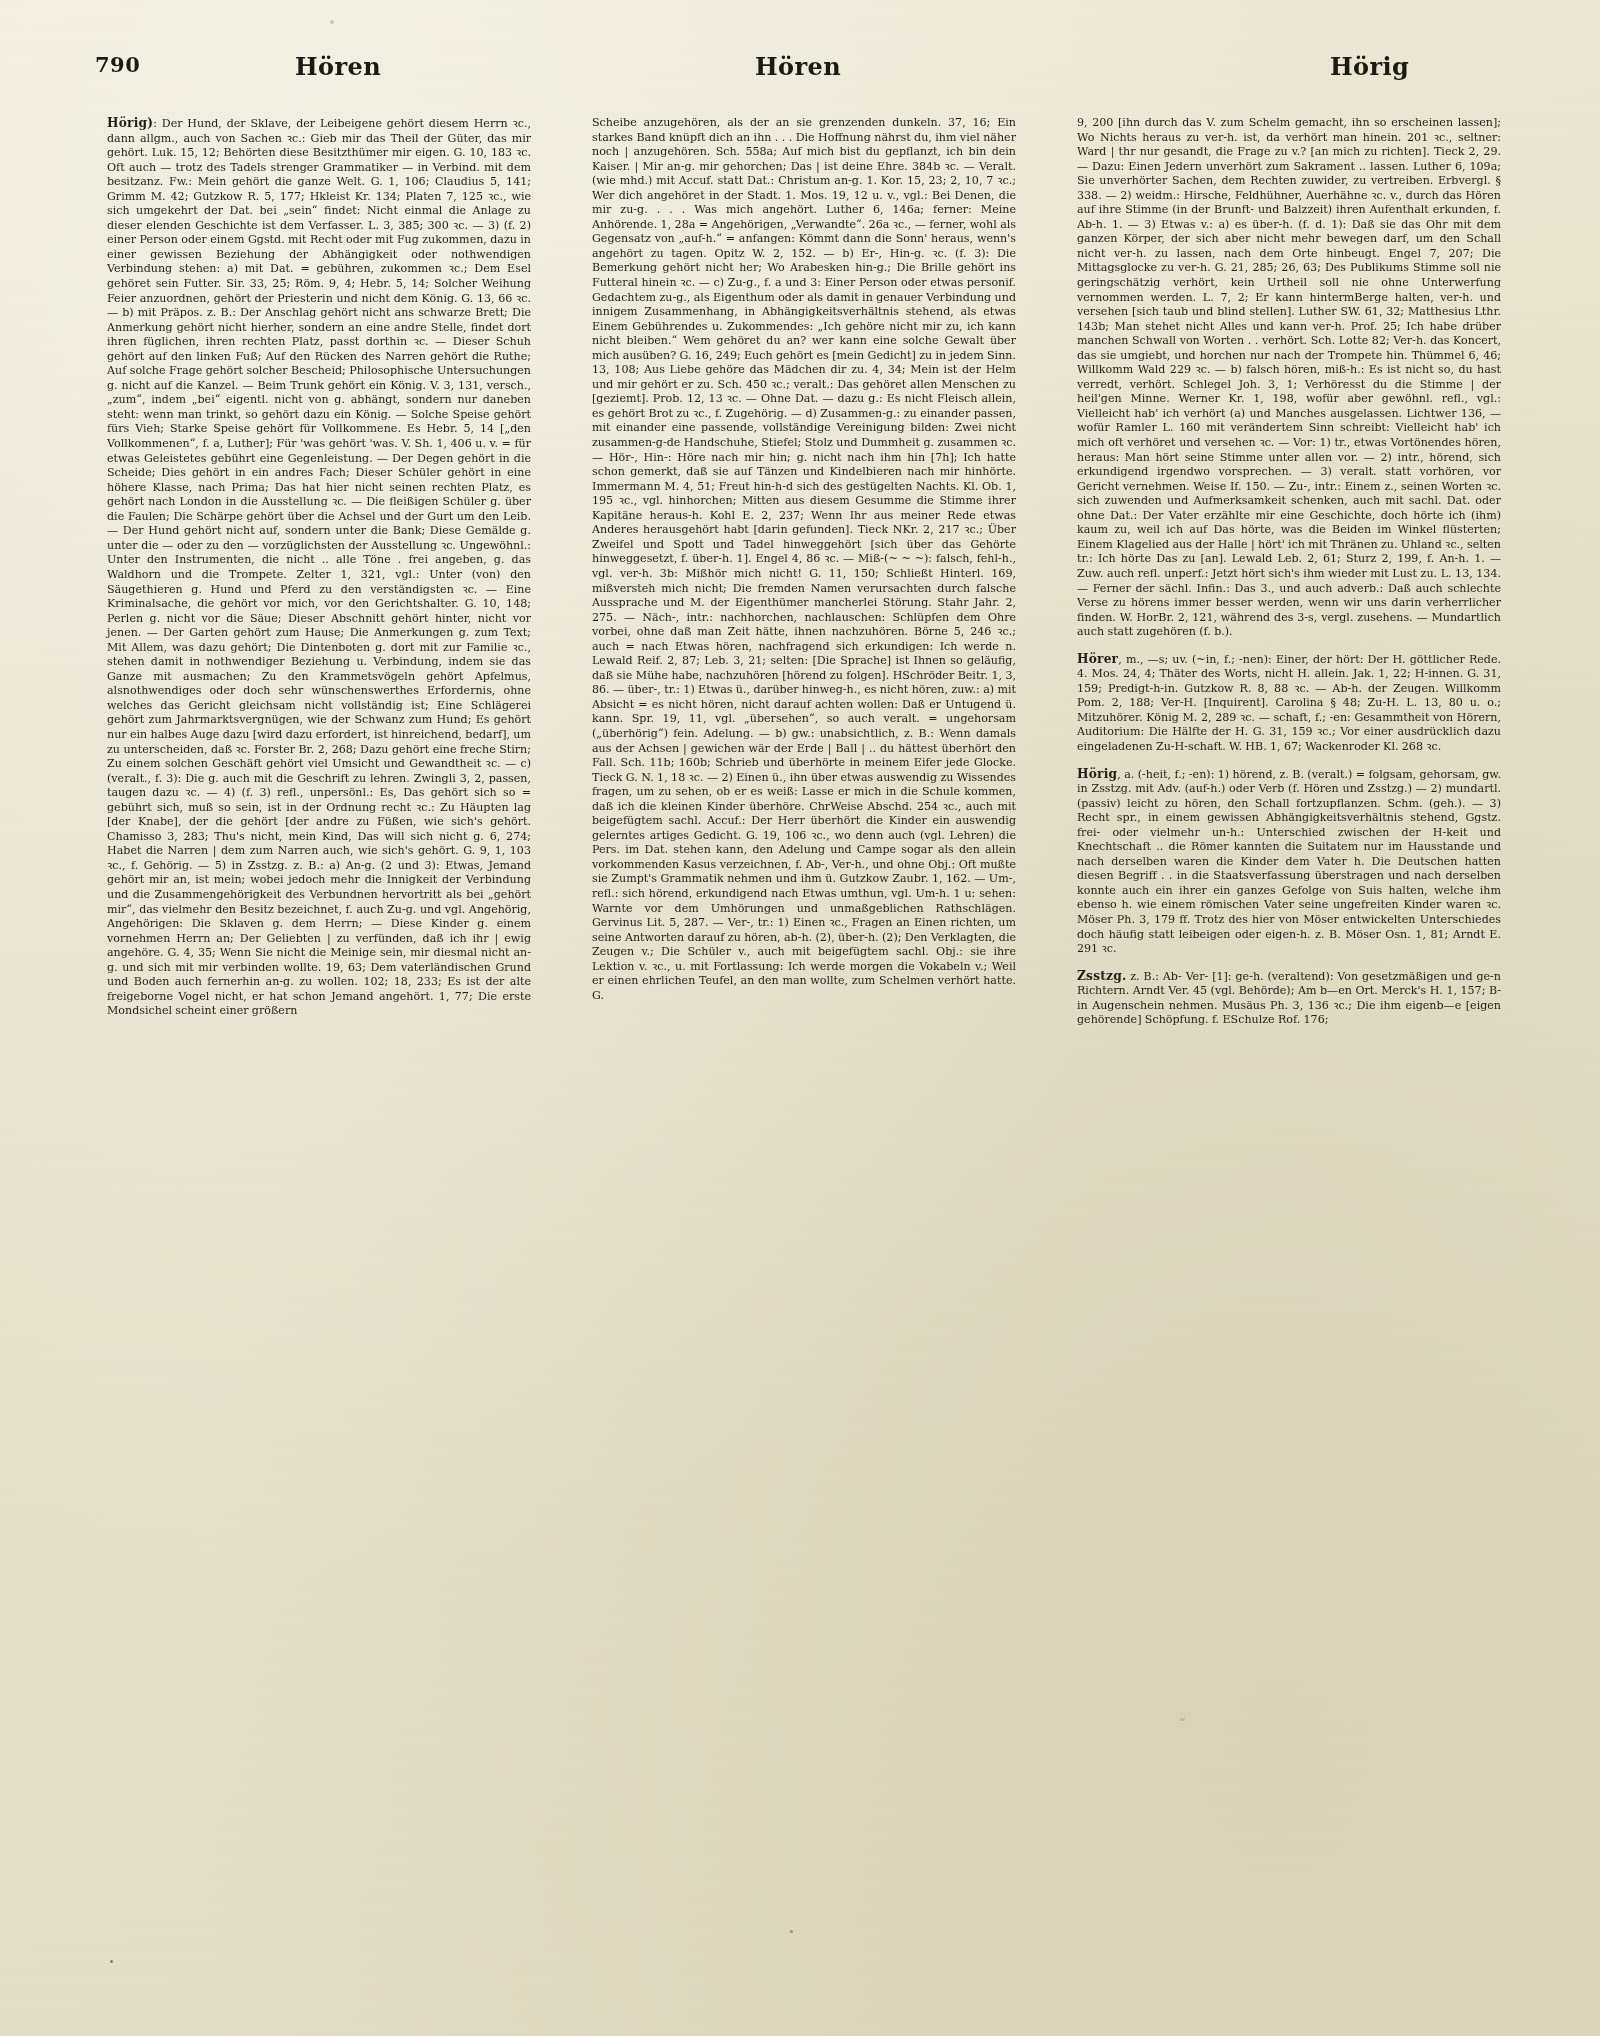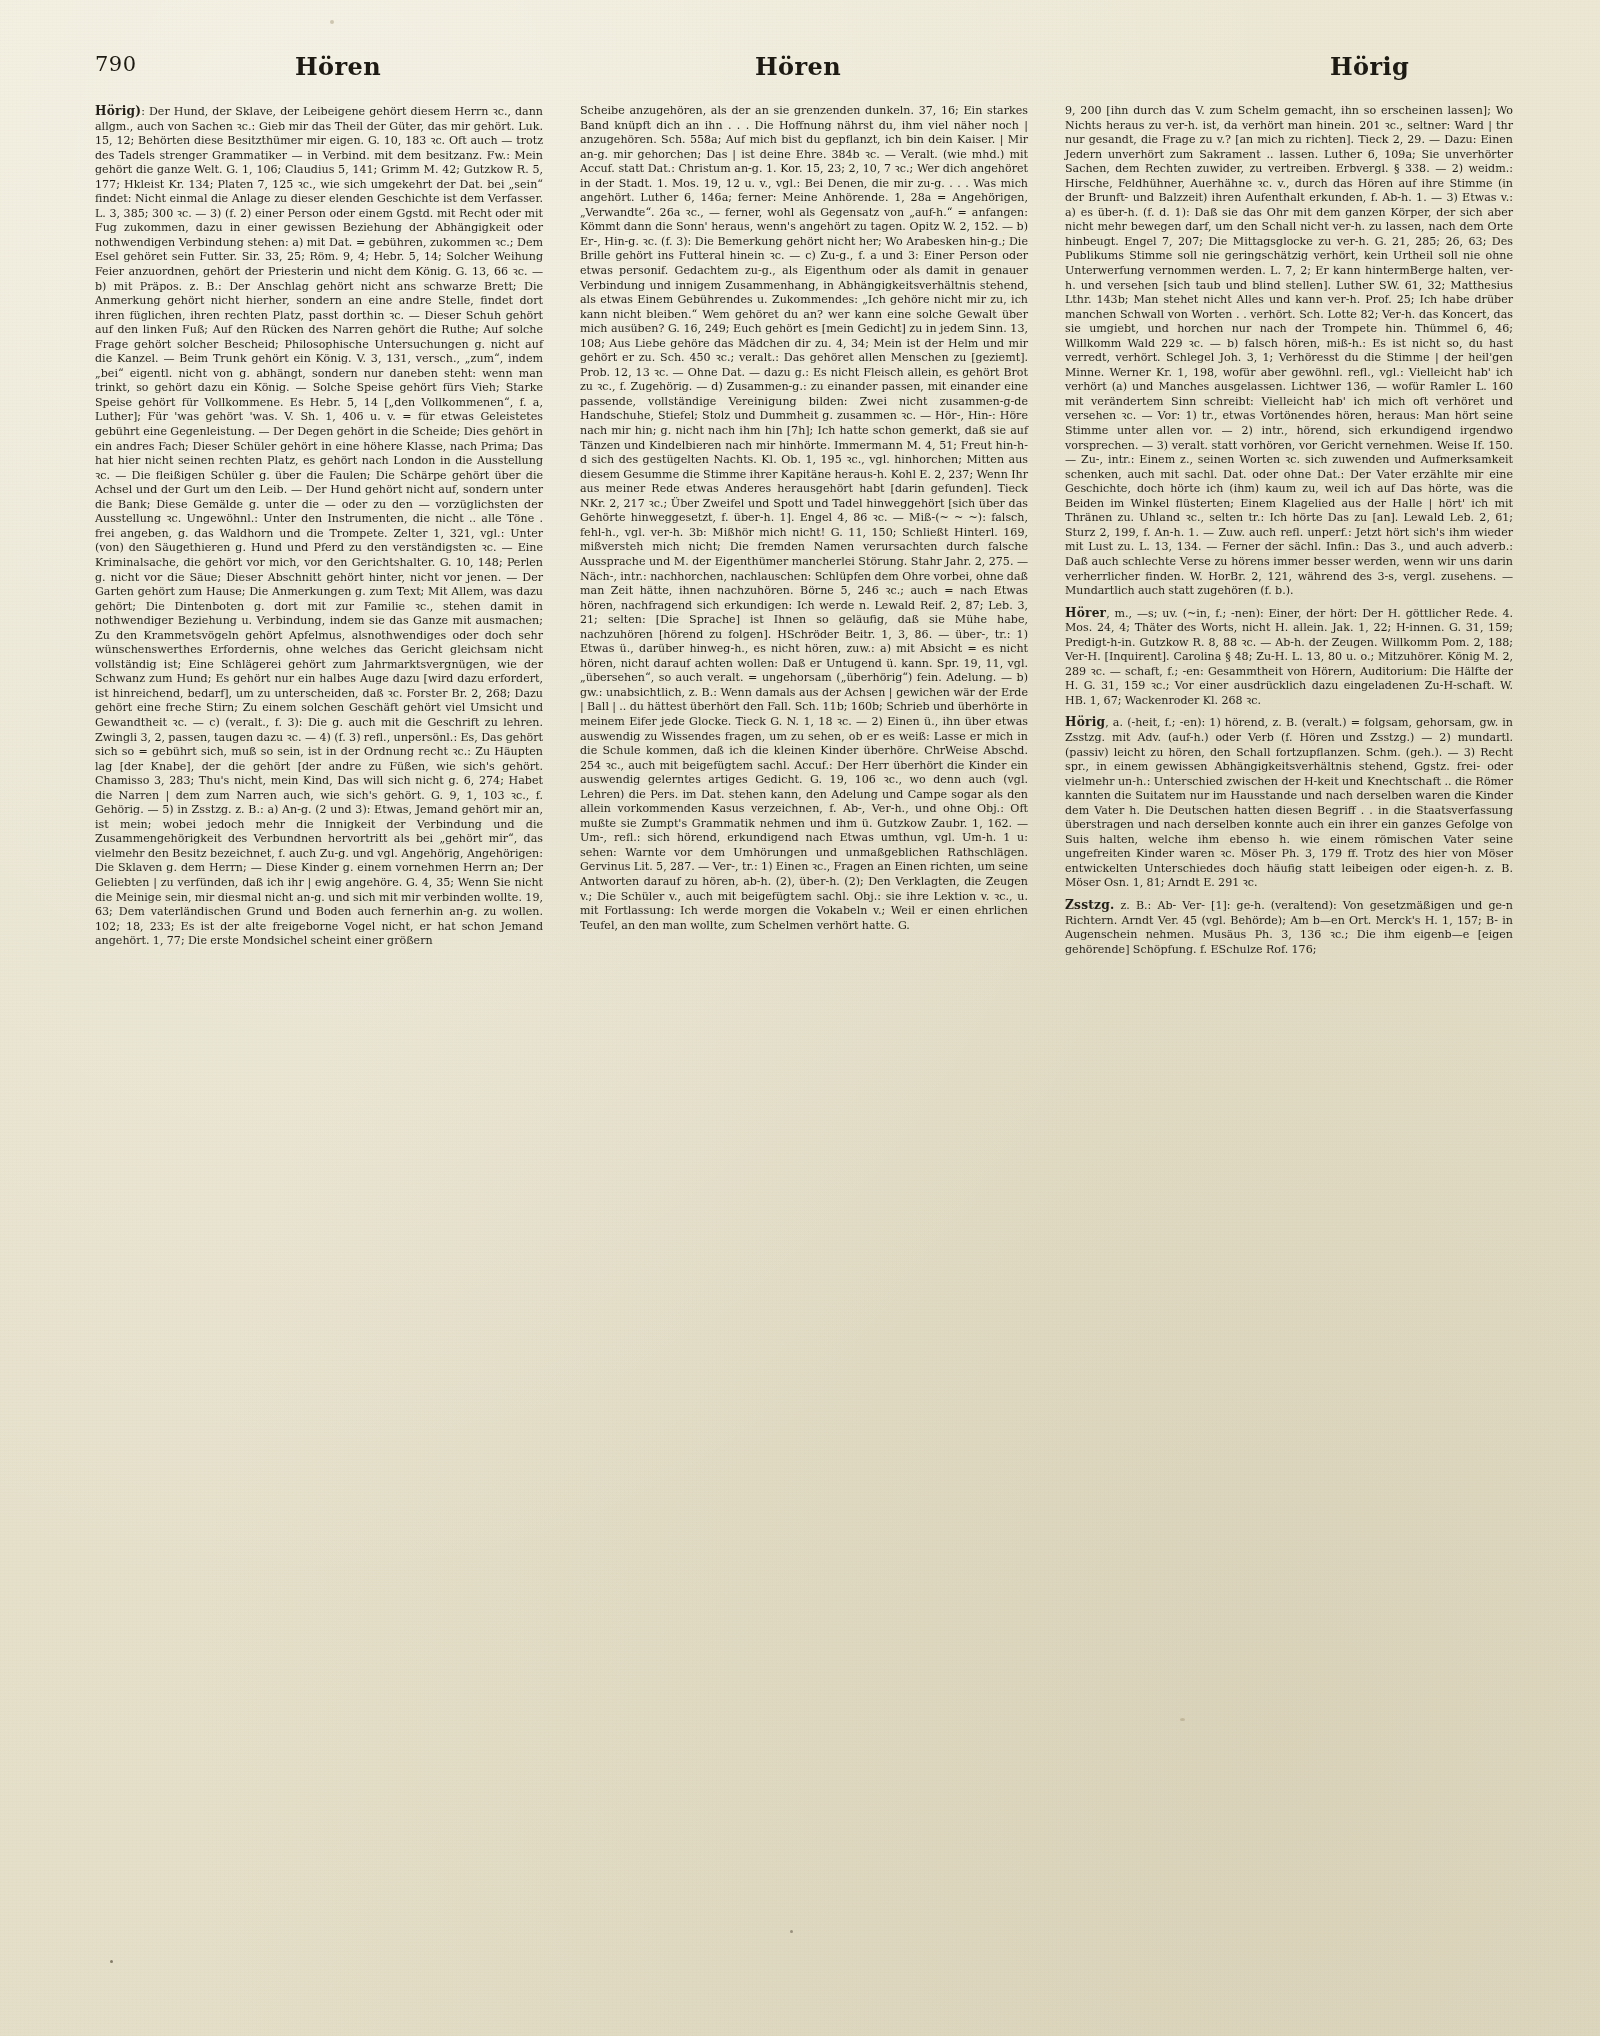--- a/index.html
+++ b/index.html
@@ -44,21 +44,21 @@
   .running-head {
     position: relative;
     height: 34px;
     width: 100%;
   }
   .folio {
     position: absolute;
     left: 0;
     top: 0;
     font-size: 21px;
-    font-weight: normal;
+    font-weight: bold;
     letter-spacing: 0.5px;
     color: #1d1a14;
     font-family: "DejaVu Serif", serif;
   }
   .head-word {
     position: absolute;
     top: 0;
     font-size: 24px;
     font-weight: bold;
     color: #1d1a14;
@@ -81,21 +81,21 @@
     width: 448px;
     font-size: 11.1px;
     line-height: 14.55px;
     text-align: justify;
     color: #211e17;
     hyphens: auto;
     -webkit-hyphens: auto;
     word-spacing: -0.2px;
   }
   .col p {
-    margin: 0;
+    margin: 12px;
     text-indent: 0;
     text-align: justify;
   }
   .hw {
     font-weight: bold;
     font-size: 12.2px;
     letter-spacing: 0.2px;
   }
   .newentry {
     margin-top: 7px !important;

